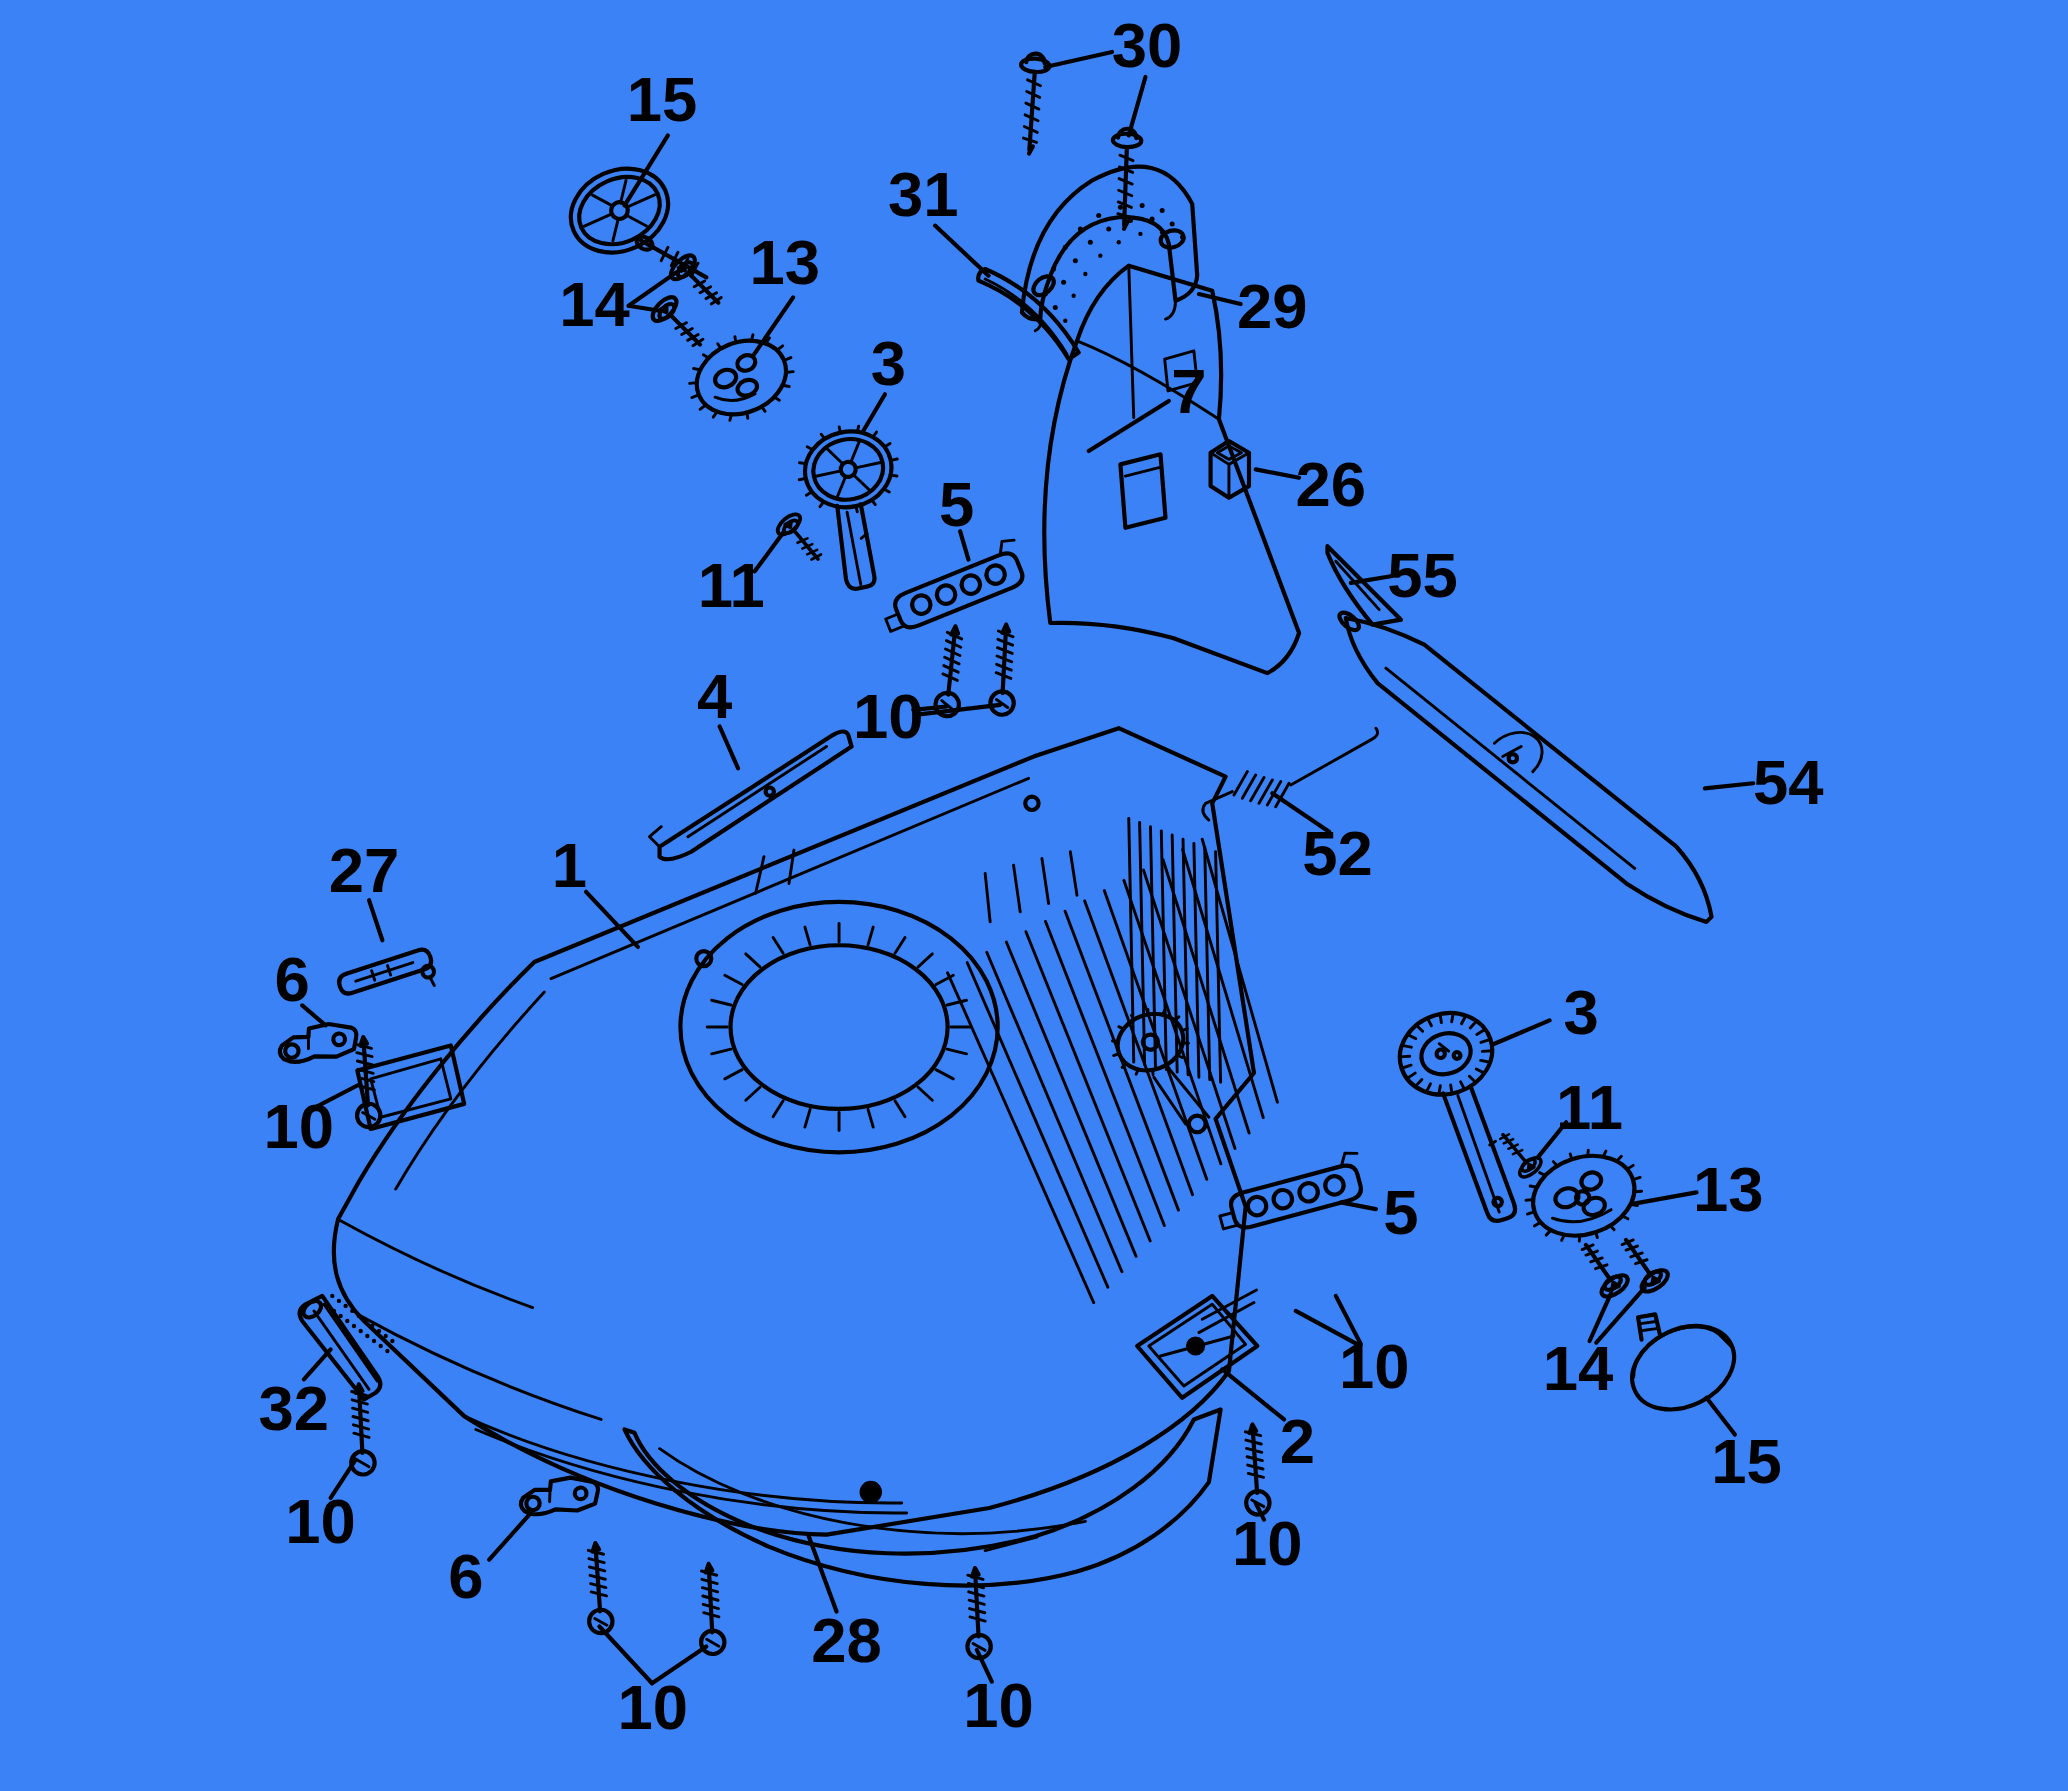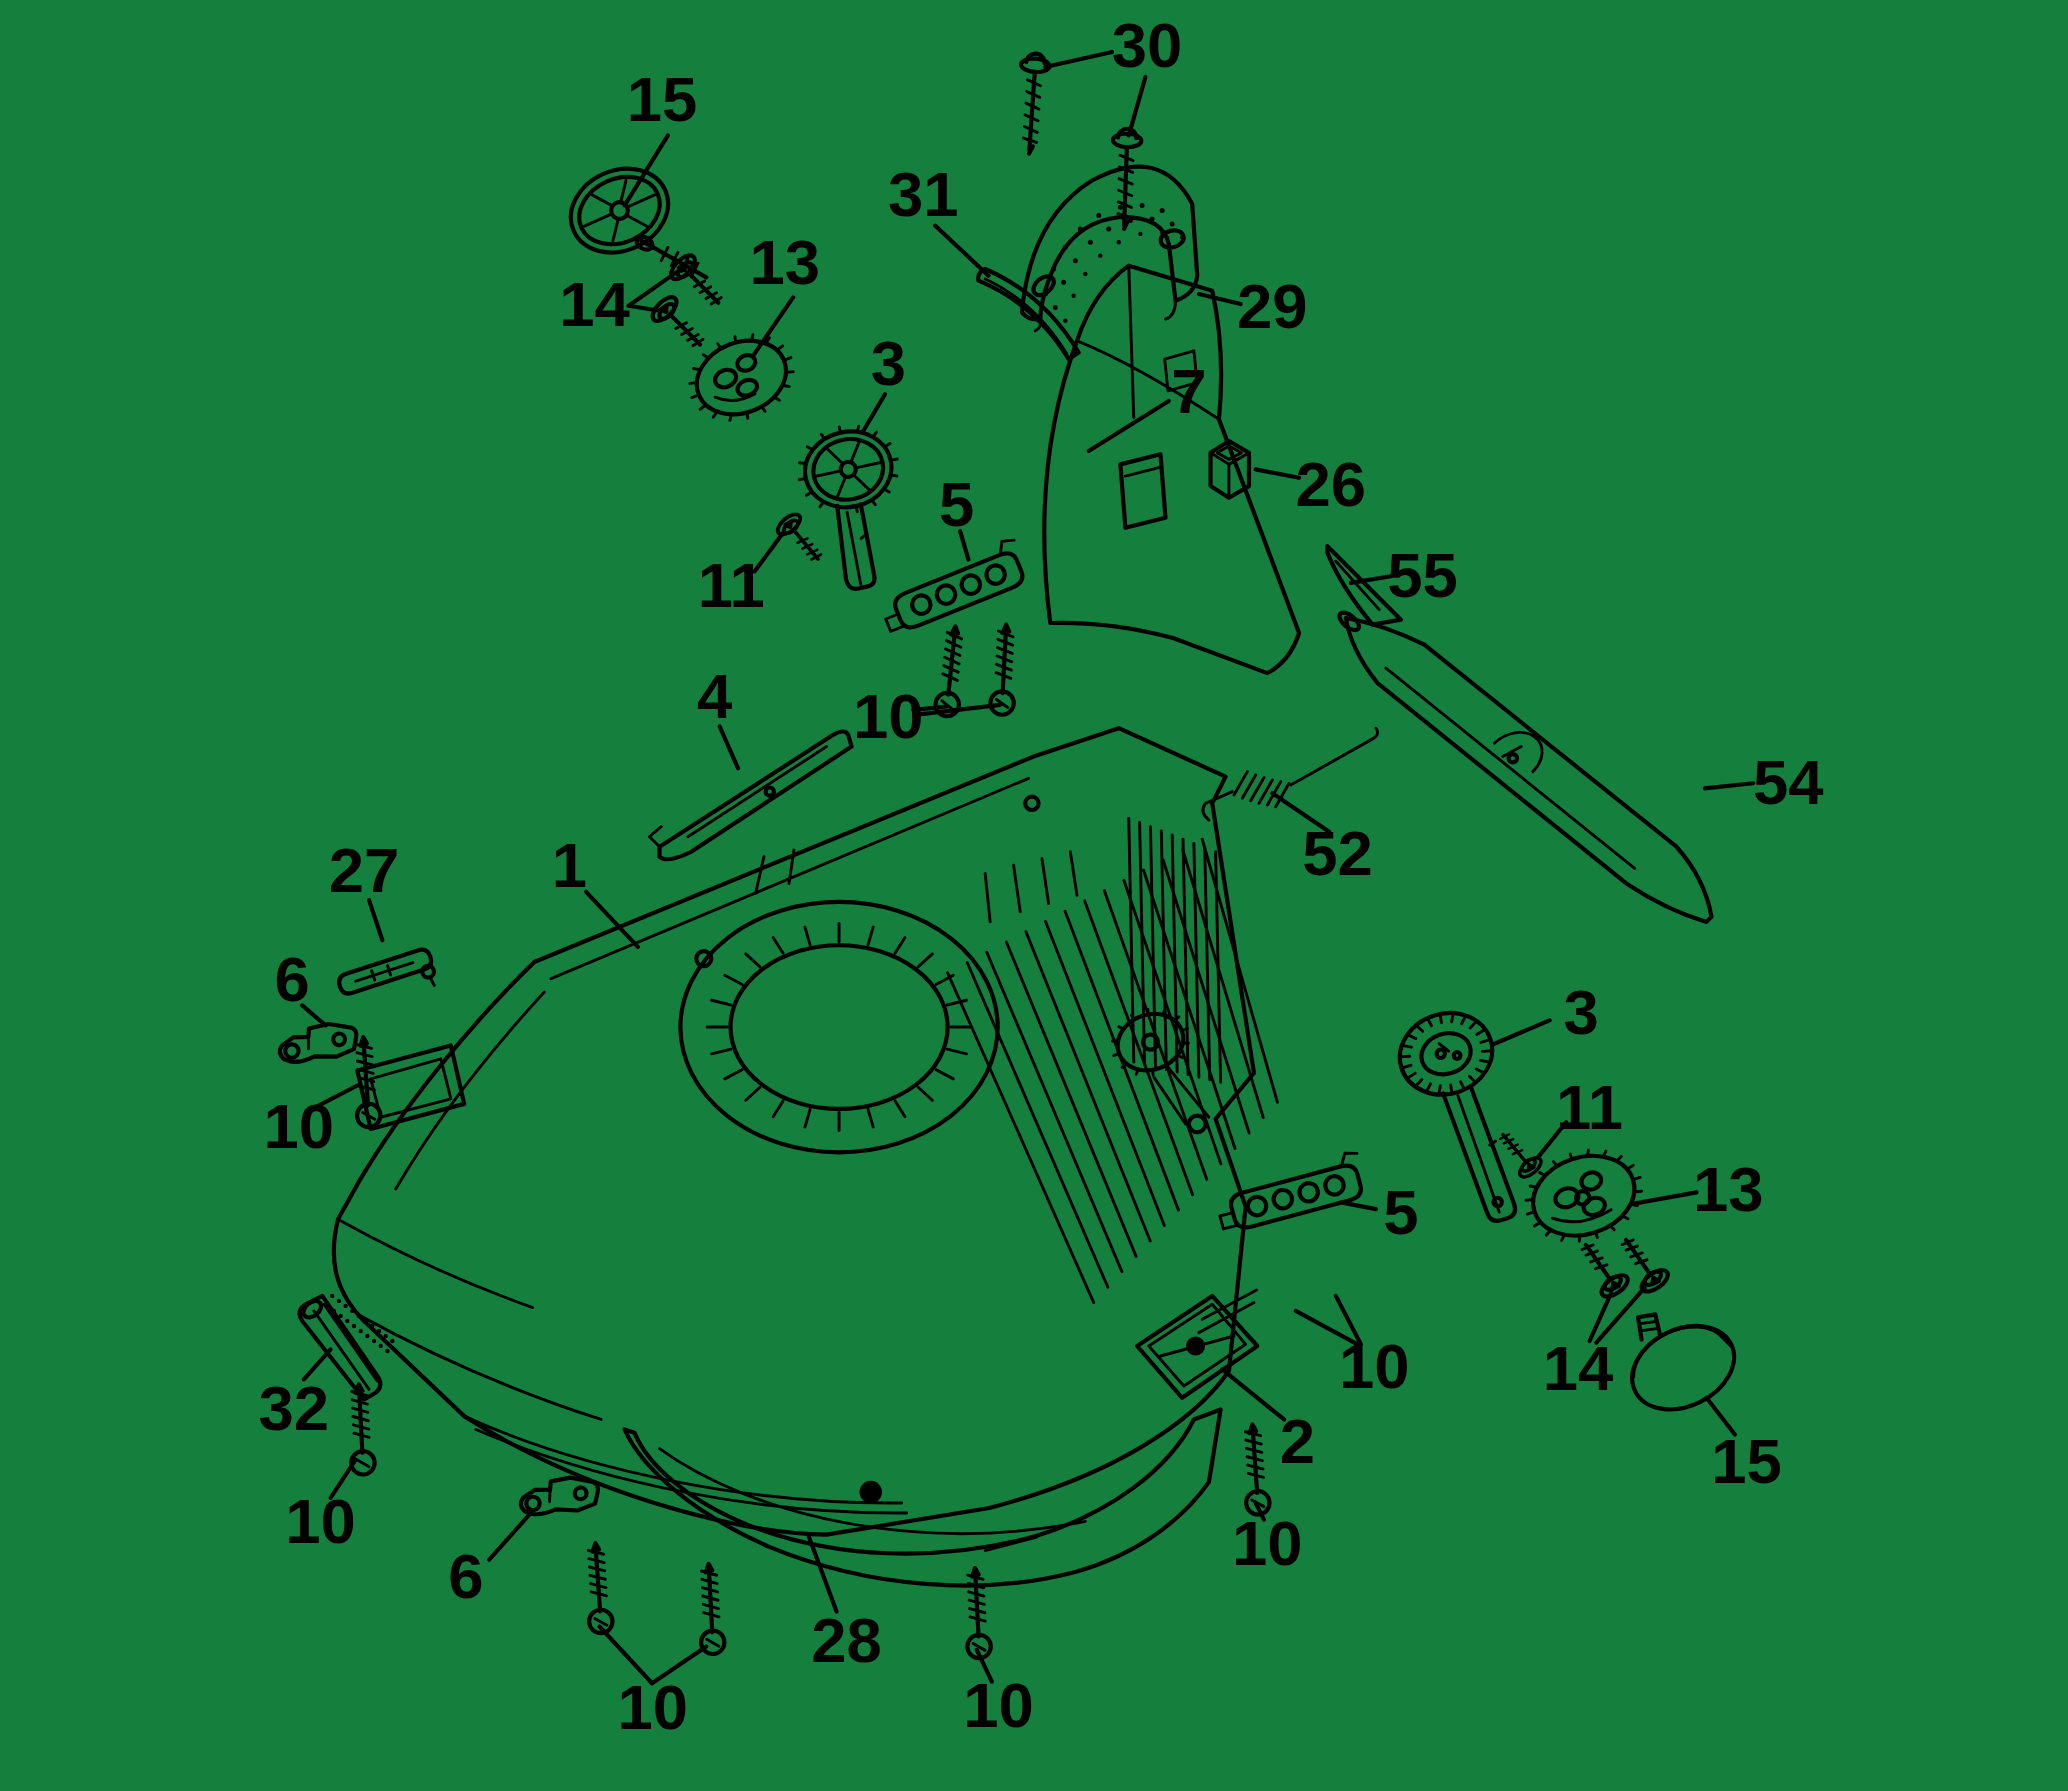--- a/index.html
+++ b/index.html
@@ -1,16 +1,16 @@
 <!DOCTYPE html>
 <html style="font-size:13.4px"><head>
 <meta charset="utf-8">
 <style>
   html,body{margin:0;padding:0;background:#ffffff;}
-  #page{position:relative;width:2068px;height:1792px;background:#15803d;overflow:hidden;}
+  #page{position:relative;width:2068px;height:1792px;background:#3b82f6;overflow:hidden;}
   svg{position:absolute;left:0;top:0;}
   .art{stroke:#000;fill:none;stroke-width:5;stroke-linecap:round;stroke-linejoin:round;}
   .fine{stroke-width:3.5;}
   .callout{font-family:"Liberation Sans",sans-serif;font-weight:bold;font-size:76px;fill:#000;}
 </style>
 </head>
 <body>
 
 <div id="page">
 <svg id="art-svg" width="2068" height="1792" viewBox="0 0 2477 2146" xmlns="http://www.w3.org/2000/svg">

